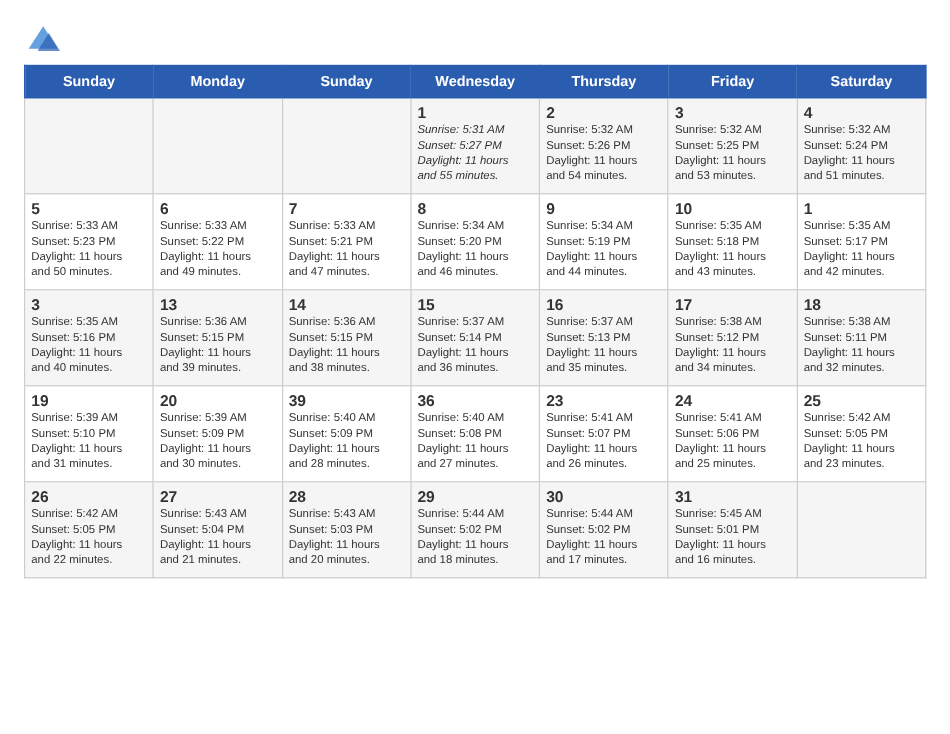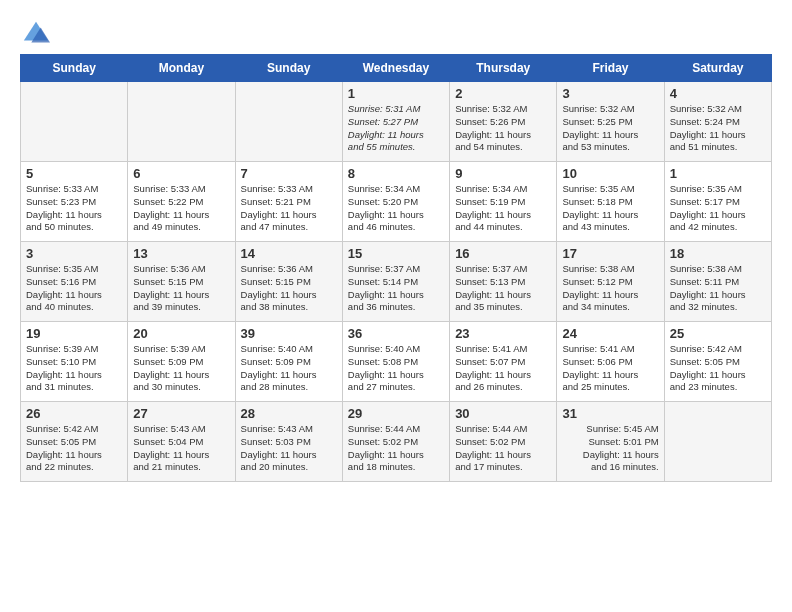--- a/index.html
+++ b/index.html
@@ -341,21 +341,21 @@
         </td>
         <td>
           <span class="day-number">30</span>
           <div class="day-info" style="white-space: pre-line;">Sunrise: 5:44 AM
 Sunset: 5:02 PM
 Daylight: 11 hours
 and 17 minutes.</div>
         </td>
         <td>
           <span class="day-number">31</span>
-          <div class="day-info" style="white-space: pre-line; text-align: right;">Sunrise: 5:45 AM
+          <div class="day-info" style="white-space: pre-line;">Sunrise: 5:45 AM
 Sunset: 5:01 PM
 Daylight: 11 hours
 and 16 minutes.</div>
         </td>
         <td></td>
       </tr>
     </tbody>
 </table>
 
 </body></html>

